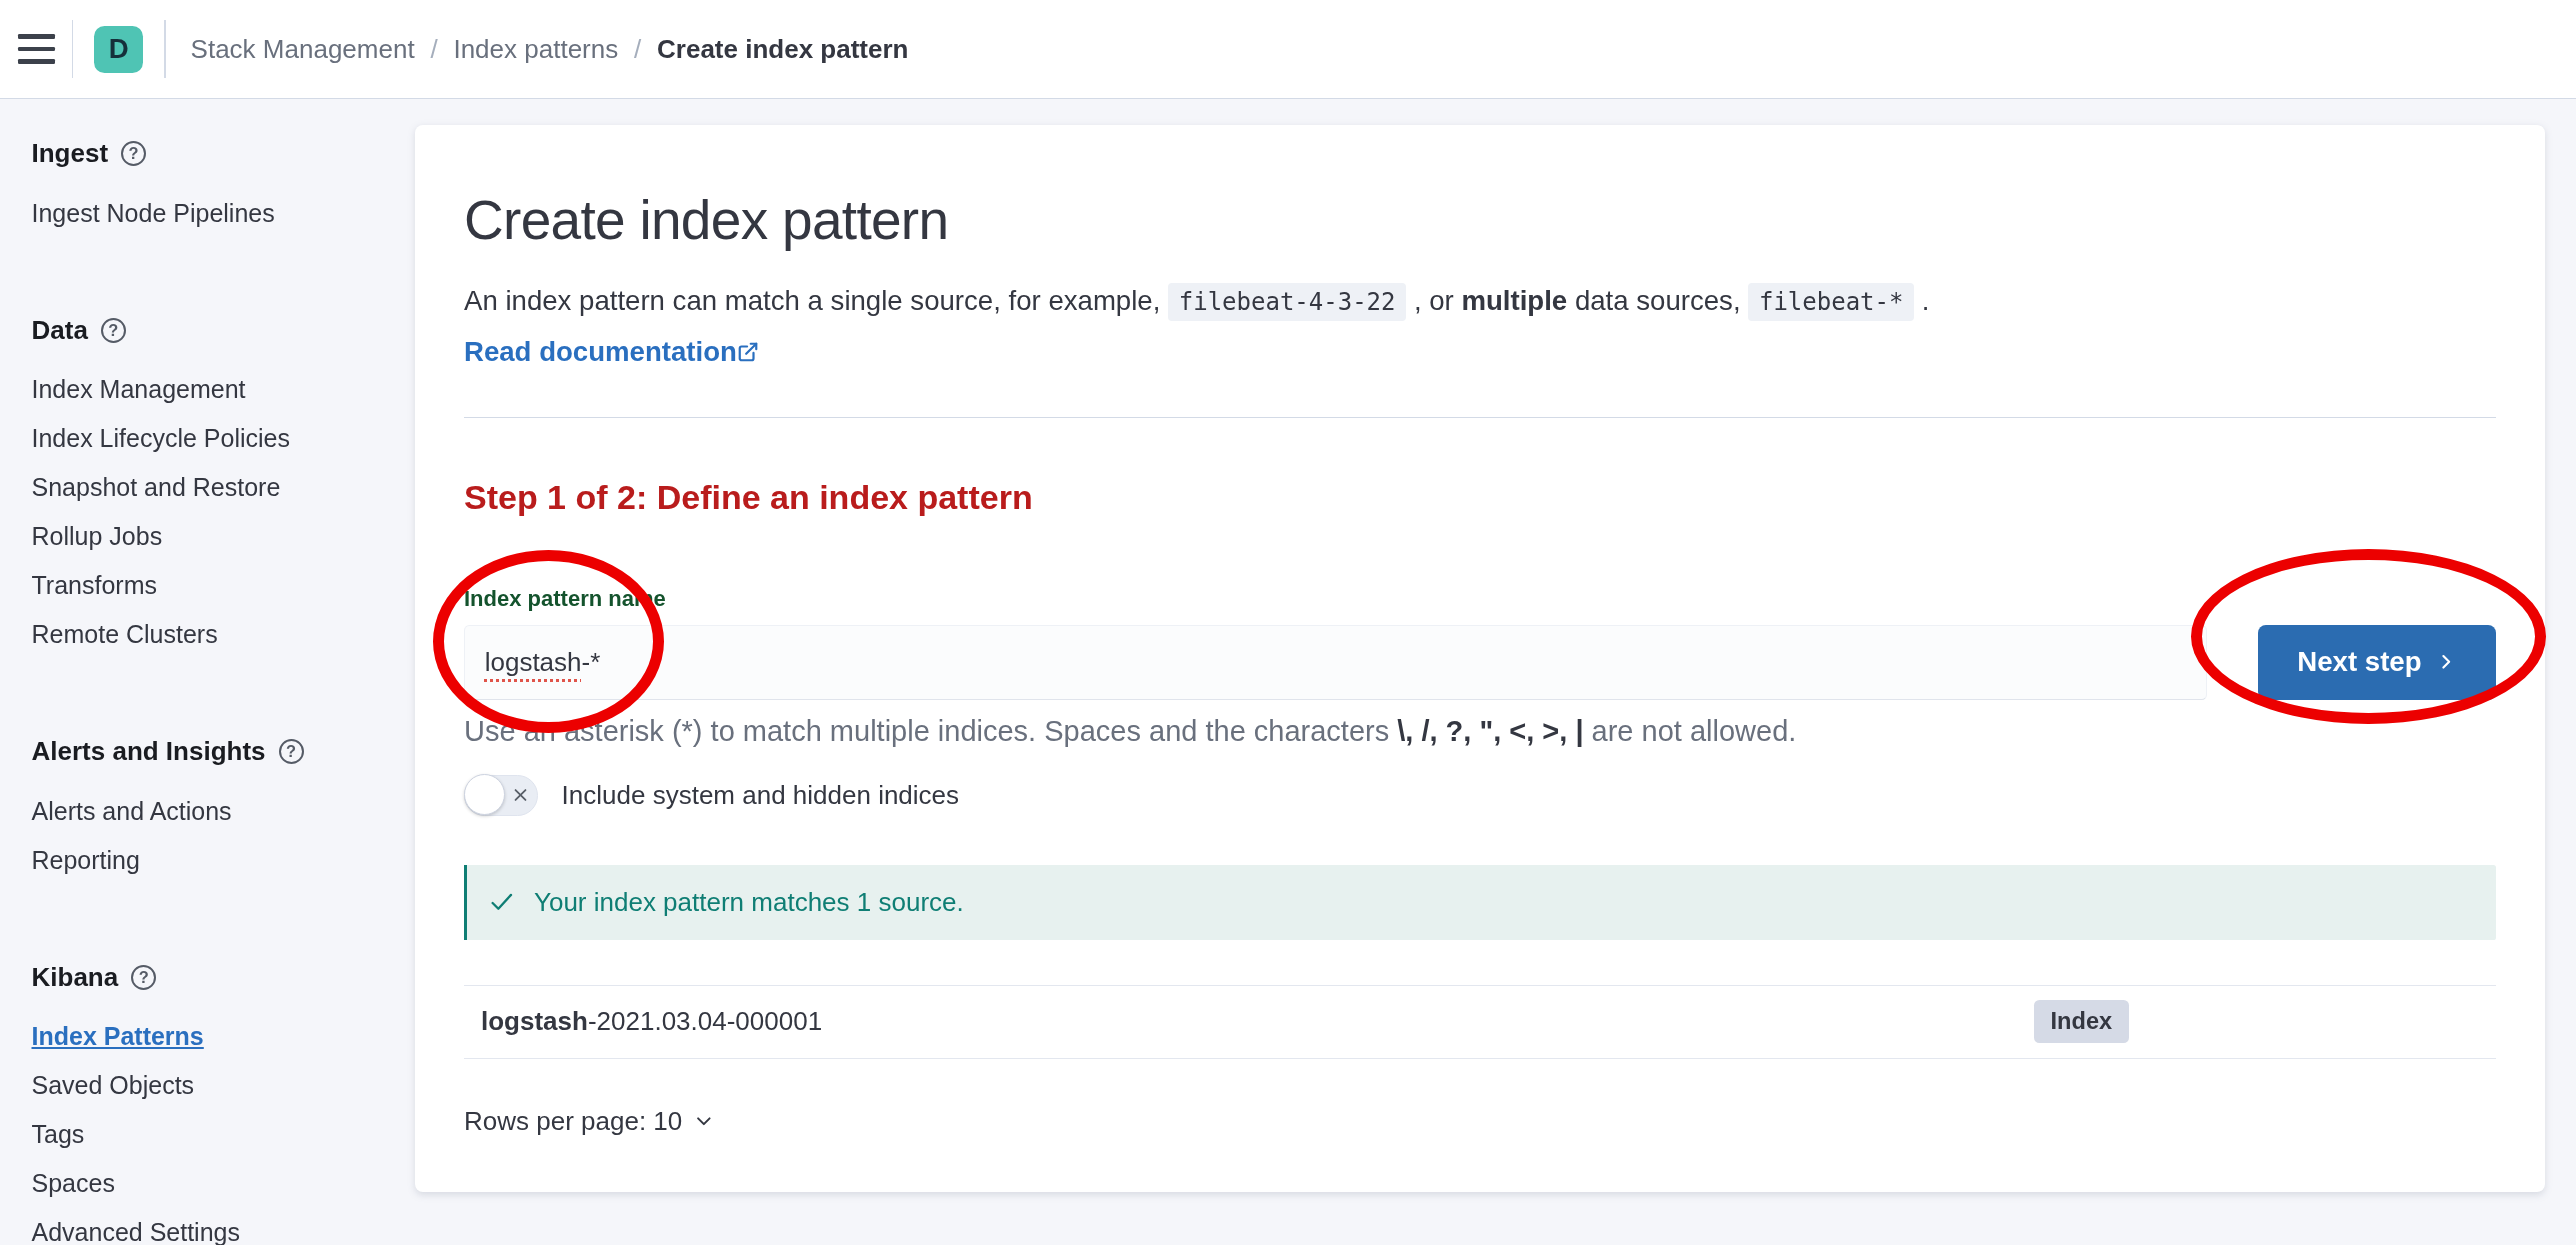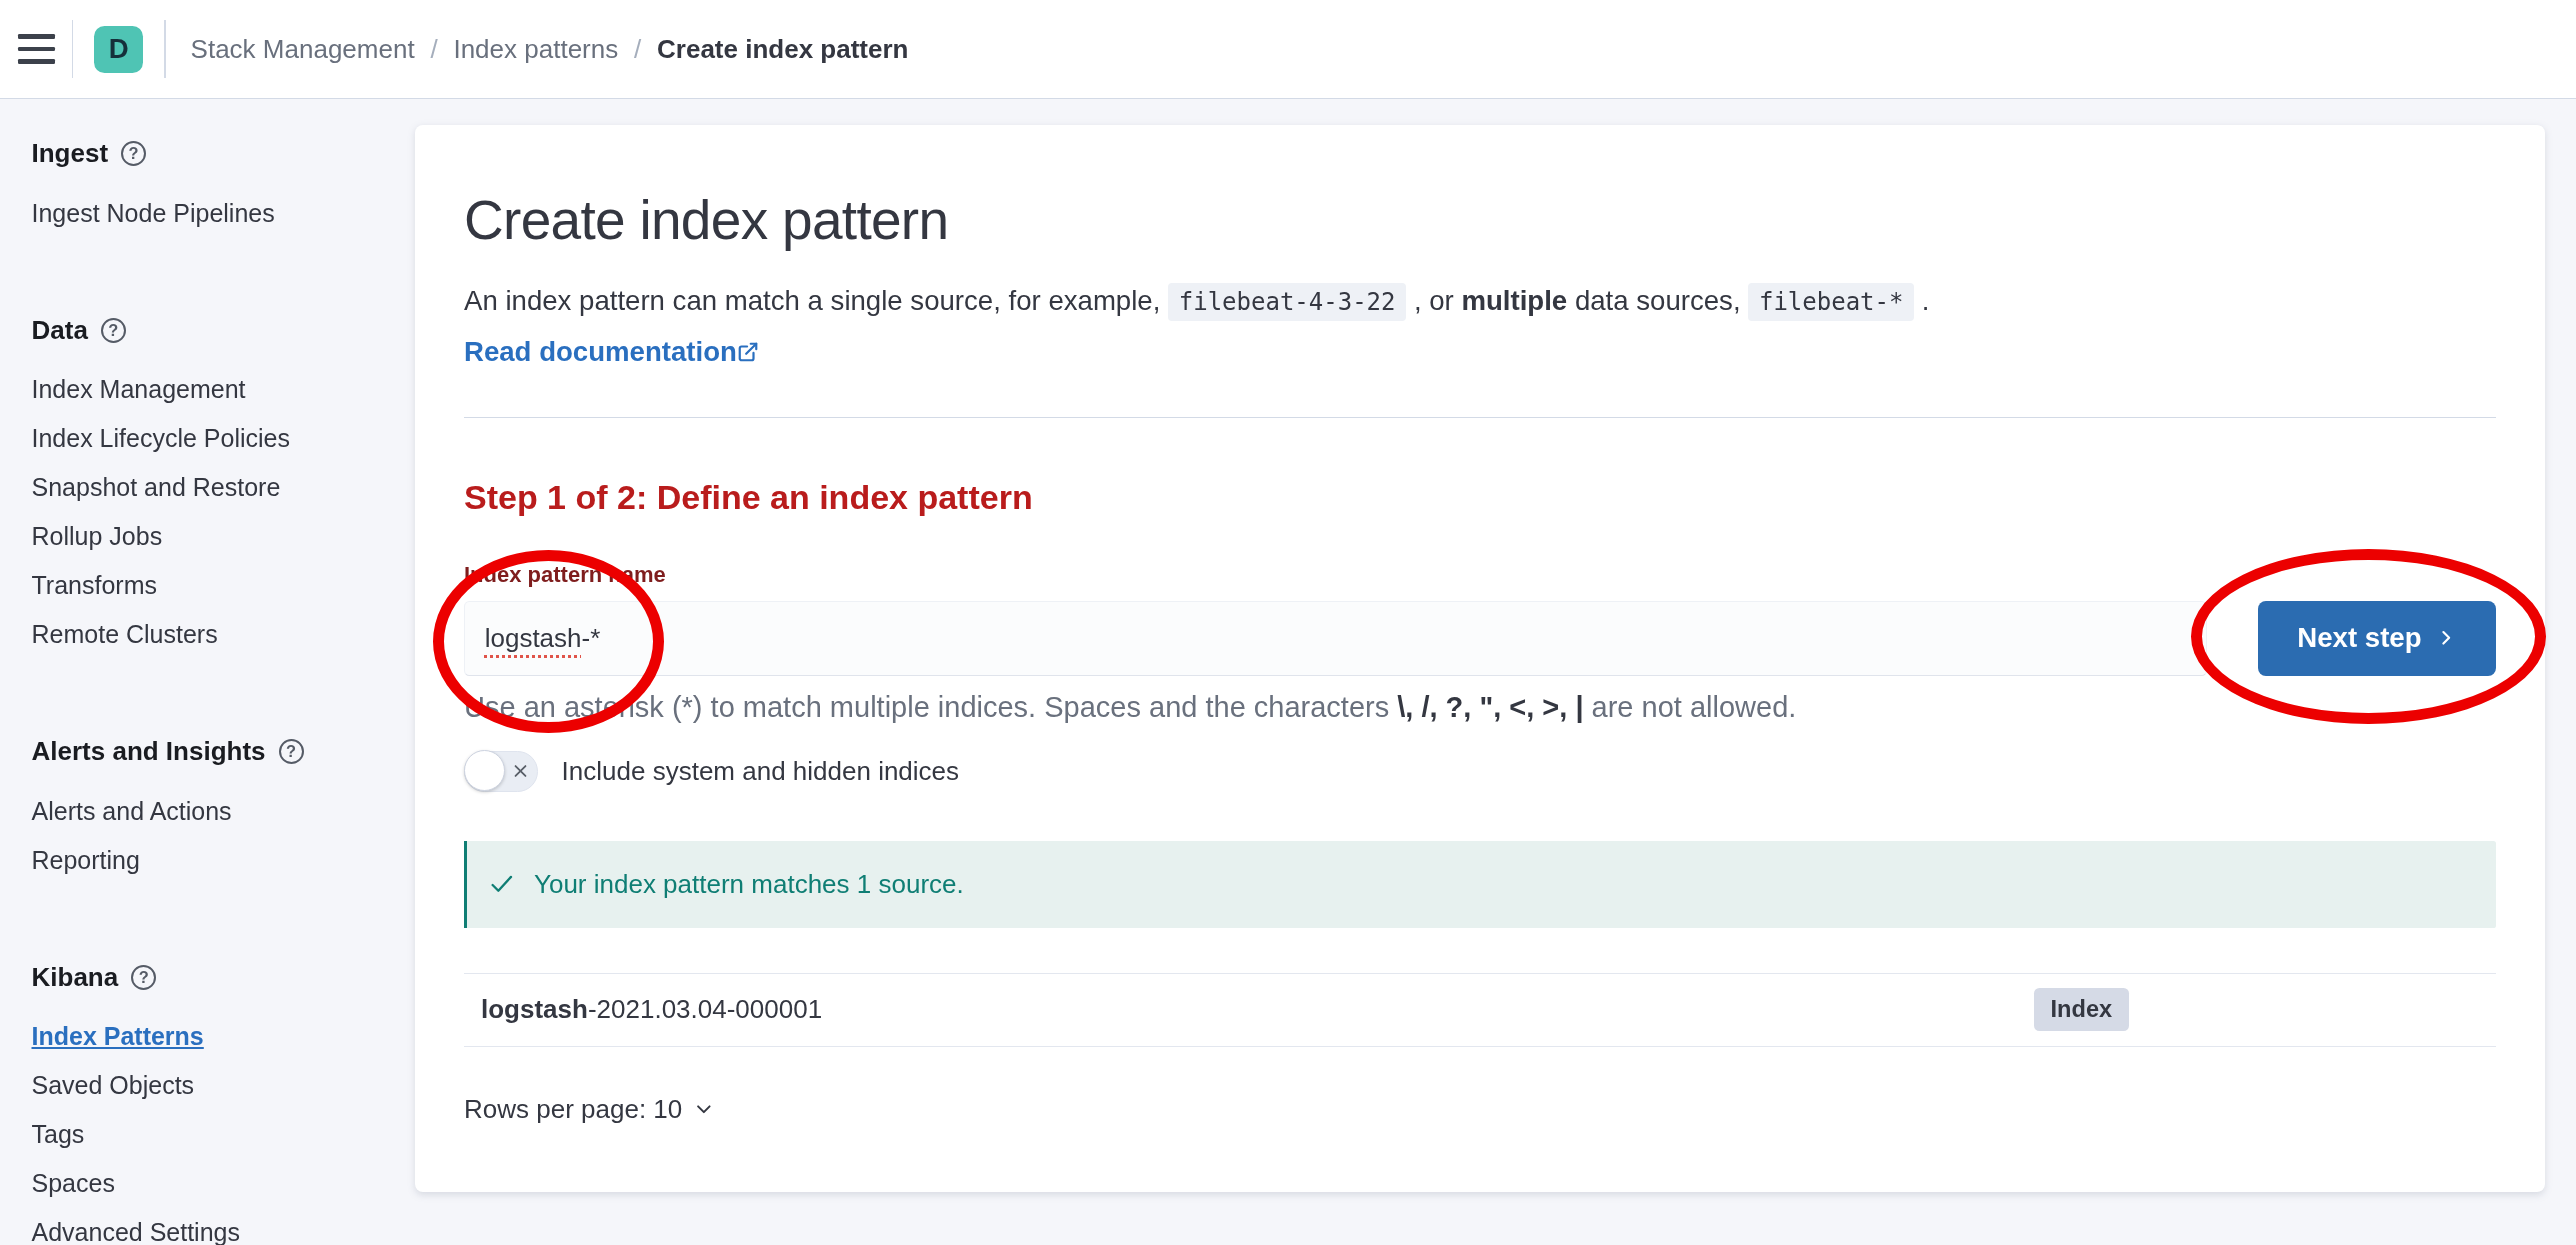--- a/index.html
+++ b/index.html
@@ -42,21 +42,21 @@
   .page-title { font-size:55px; font-weight:400; line-height:66px; margin-top:13px;
                 color:#343741; letter-spacing:-0.7px; }
   .intro { margin-top:26px; font-size:27.6px; line-height:43px; color:#343741; }
   .code-chip { font-family:"DejaVu Sans Mono", monospace; font-size:24px; background:#eef1f6;
                padding:5.3px 10.5px; border-radius:3.9px; margin:0 7.9px; color:#343741; }
   .intro b { font-weight:700; }
   .doc-link { margin-top:9.2px; display:inline-flex; align-items:center; gap:0;
               font-size:27.6px; font-weight:600; color:#2a6fbf; line-height:37px; cursor:pointer; }
   .rule { border:none; border-top:1.3px solid #d3dae6; margin-top:47px; }
   .step-heading { margin-top:58px; font-size:34px; font-weight:600; line-height:42px; color:#b91c1c; }
-  .field-label { margin-top:43px; font-size:22px; font-weight:700; line-height:27.6px; color:#7f1d1d; }
+  .field-label { margin-top:67px; font-size:22px; font-weight:700; line-height:27.6px; color:#14532d; }
 
   .form-row { margin-top:11.8px; display:flex; gap:51px; }
   .pattern-input { flex:1; height:75px; background:#fbfcfd; border:1.3px solid #eef1f6;
                    border-bottom-color:#e0e4ec; border-radius:5.3px; display:flex; align-items:center;
                    padding-left:19.7px; font-size:26px; color:#343741; cursor:text; }
   .squiggle { text-decoration-line:underline; text-decoration-style:dotted;
               text-decoration-color:#e0544a; text-decoration-thickness:3.3px; text-underline-offset:7.9px; }
   .next-btn { width:238px; height:75px; background:#2b6cb1; border:none; border-radius:7.9px;
               color:#fff; font-family:"Liberation Sans", sans-serif; font-size:27.6px; font-weight:600;
               display:flex; align-items:center; justify-content:center; gap:14.4px; cursor:pointer; }
@@ -65,21 +65,21 @@
   .helper .hchars { color:#343741; font-weight:700; }
 
   .toggle-row { margin-top:29px; display:flex; align-items:center; gap:23.6px; }
   .toggle { position:relative; width:74px; height:41px; border-radius:20.4px; background:#e9edf4;
             border:1.3px solid #dfe4ee; cursor:pointer; flex:none; }
   .toggle .knob { position:absolute; left:-1.3px; top:-1.3px; width:41px; height:41px; border-radius:50%;
                   background:#fff; border:1.3px solid #cdd3e0; box-shadow:0 1.3px 3.3px rgba(0,0,0,.18); }
   .toggle .xmark { position:absolute; right:7.9px; top:50%; transform:translateY(-50%); display:flex; }
   .toggle-label { font-size:26px; color:#343741; }
 
-  .callout { margin-top:49px; height:87px; background:#e7f1ef; border-left:3.9px solid #0f7e74;
+  .callout { margin-top:49px; height:75px; background:#e7f1ef; border-left:3.9px solid #0f7e74;
              border-radius:0 2.6px 2.6px 0; display:flex; align-items:center; gap:18.4px; padding-left:21px; }
   .callout-text { font-size:26px; color:#0f7e74; }
 
   .result-row { margin-top:45px; height:74px; border-top:1.3px solid #e3e7ef; border-bottom:1.3px solid #e3e7ef;
                 display:flex; align-items:center; padding:0 17px; }
   .result-name { flex:1; font-size:26px; color:#343741; }
   .result-name .nb { font-weight:700; }
   .badge-cell { width:445px; }
   .badge { display:inline-block; background:#d5dae6; border-radius:5.3px; padding:8px 17px;
            font-size:23.6px; font-weight:600; color:#343741; }

